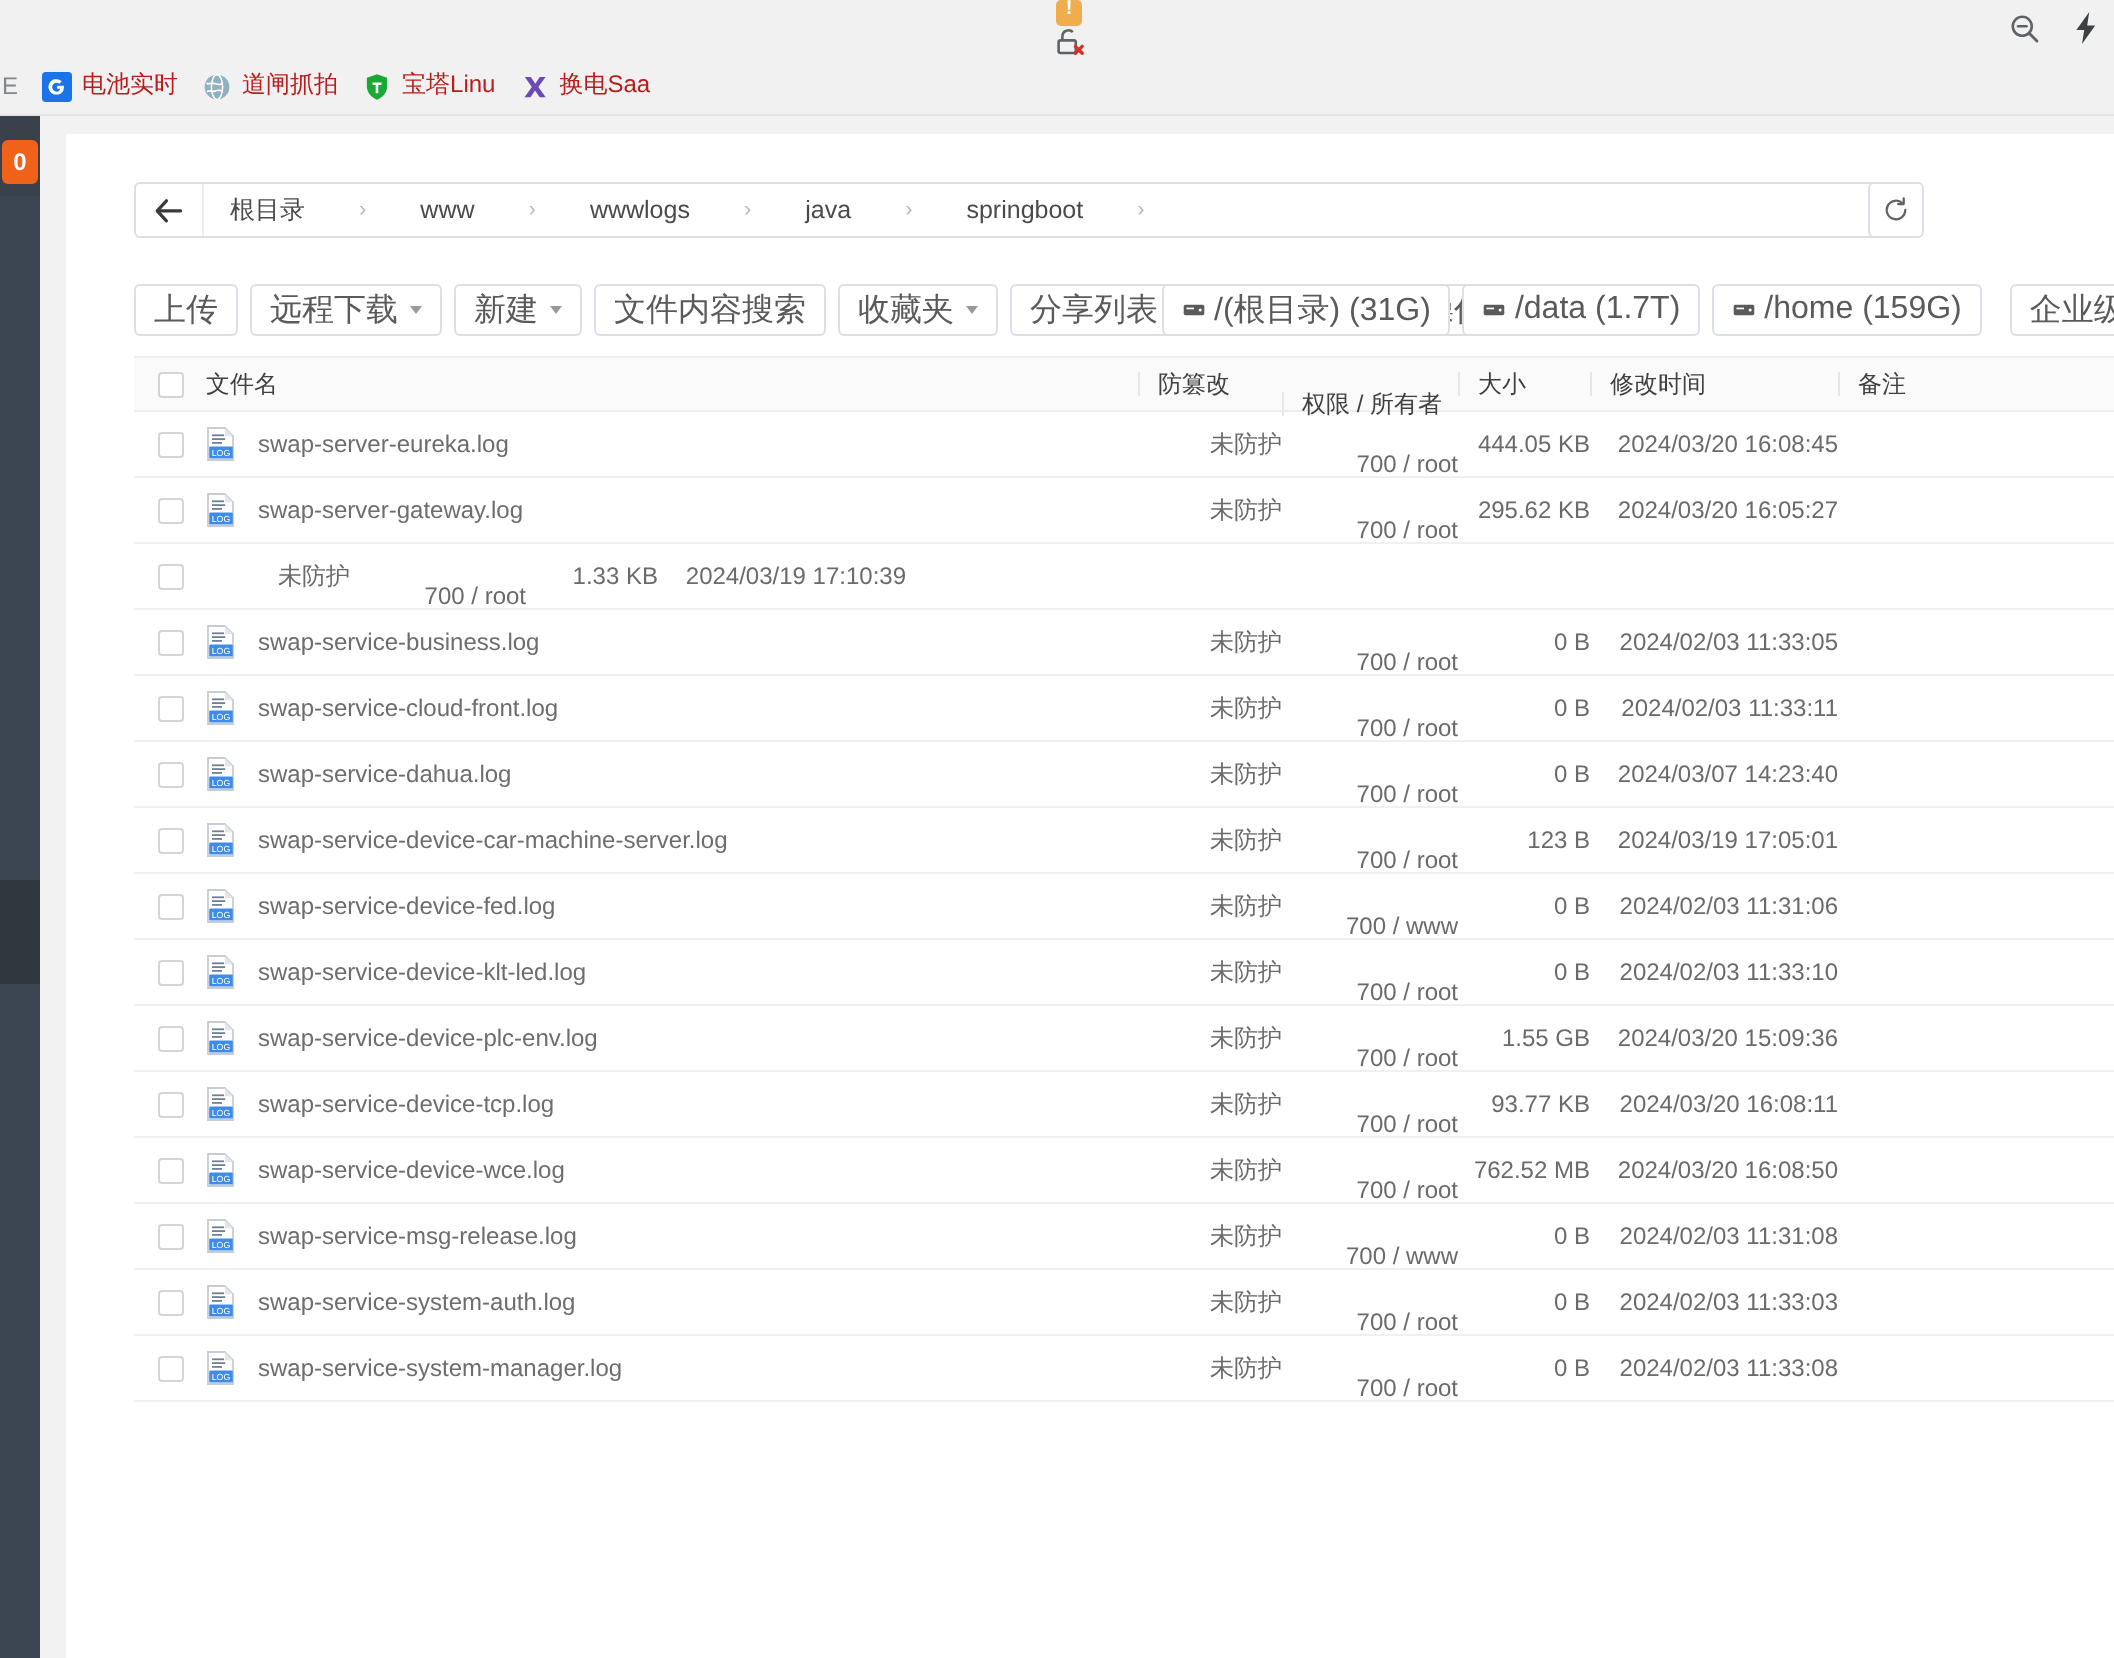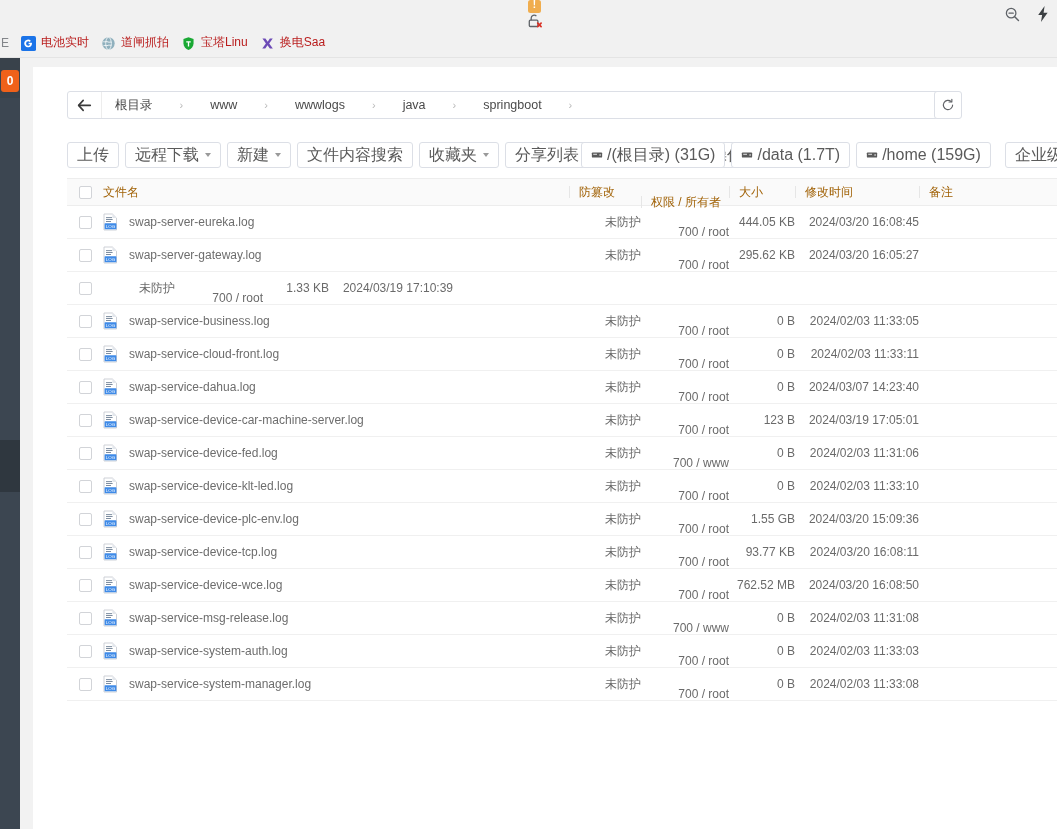--- a/index.html
+++ b/index.html
@@ -134,21 +134,21 @@
   .tb-ico { width: 12px; height: 12px; flex: none; }
 
   
   #file-table {
     position: absolute; left: 34px; top: 111px; width: 990px;
   }
   .th-row {
     height: 28px; display: flex; align-items: center;
     background: #fafafa; border-top: 1px solid #ededed;
     border-bottom: 1px solid #ededed;
-    font-size: 12px; color: #a16207;
+    font-size: 12px; color: #404040;
   }
   .tr-row {
     height: 33px; display: flex; align-items: center;
     border-bottom: 1px solid #f0f0f0;
     font-size: 12px; color: #6a6a6a; text-align: right;
   }
   .c-check { width: 36px; display: flex; justify-content: center; flex: none; }
   .c-name  { width: 466px; display: flex; align-items: center; gap: 11px; flex: none; }
   .c-guard { width: 72px; flex: none; }
   .c-perm  { width: 88px; flex: none; margin-top: 20px; }

